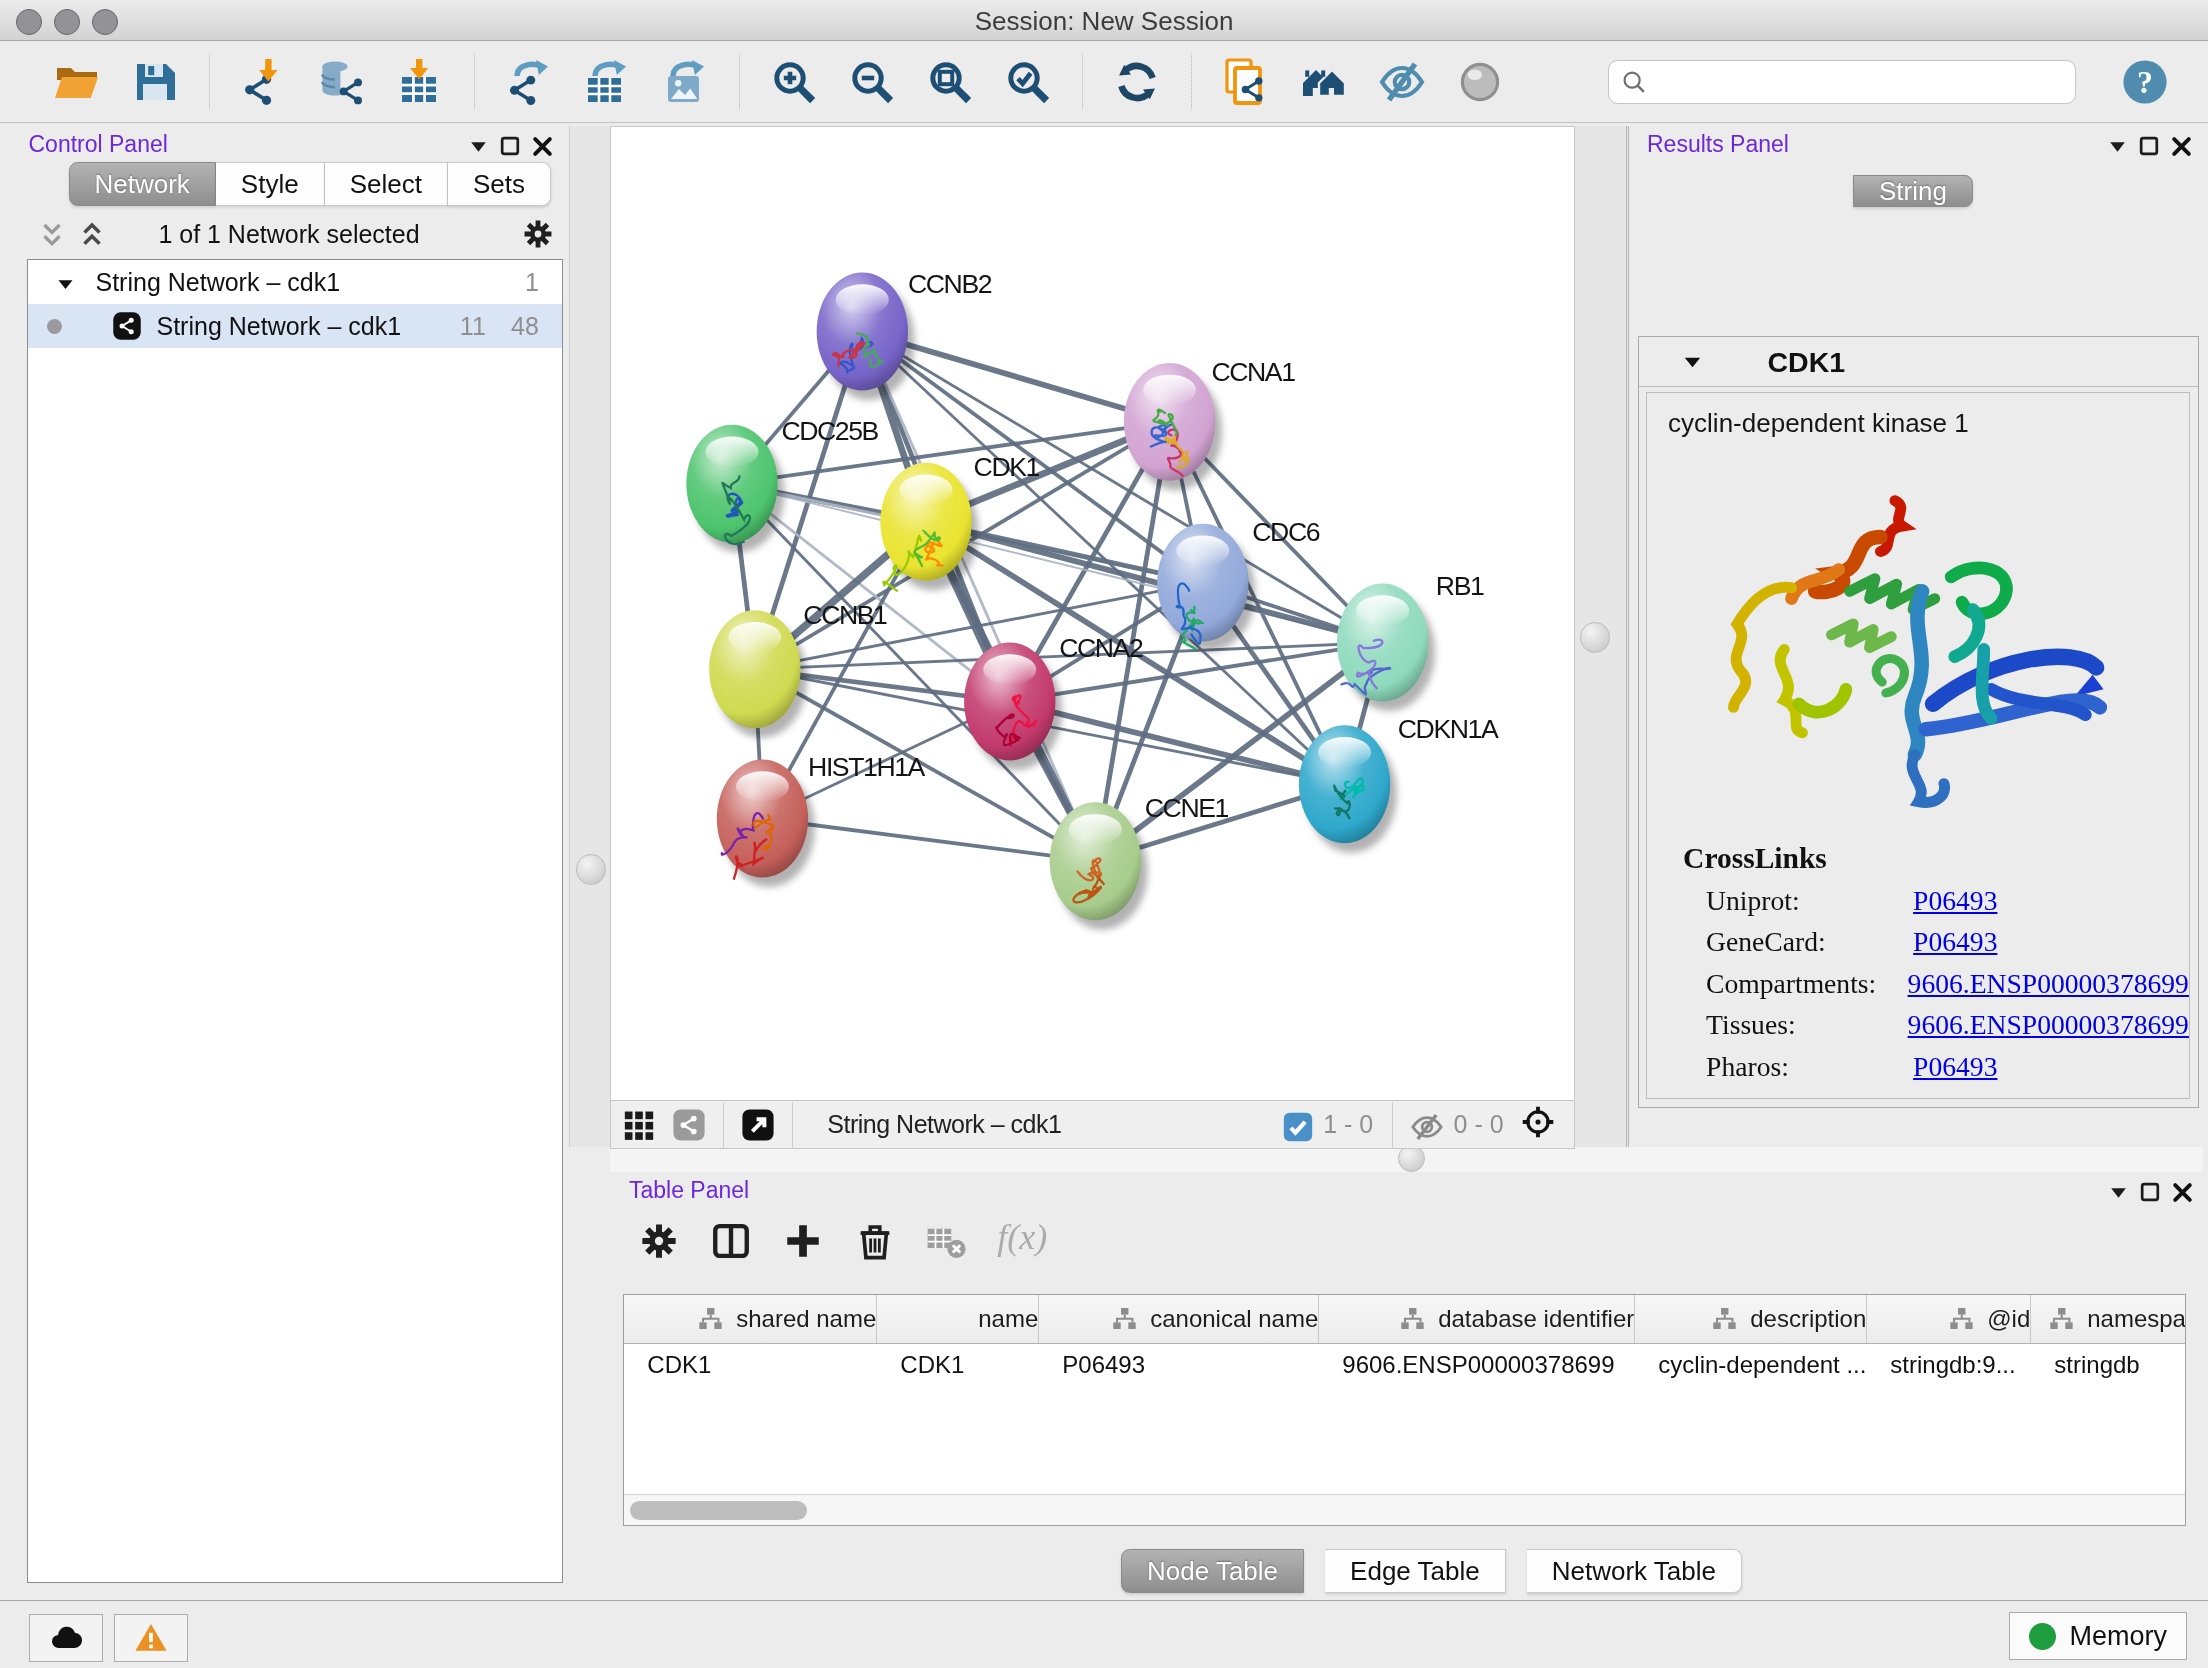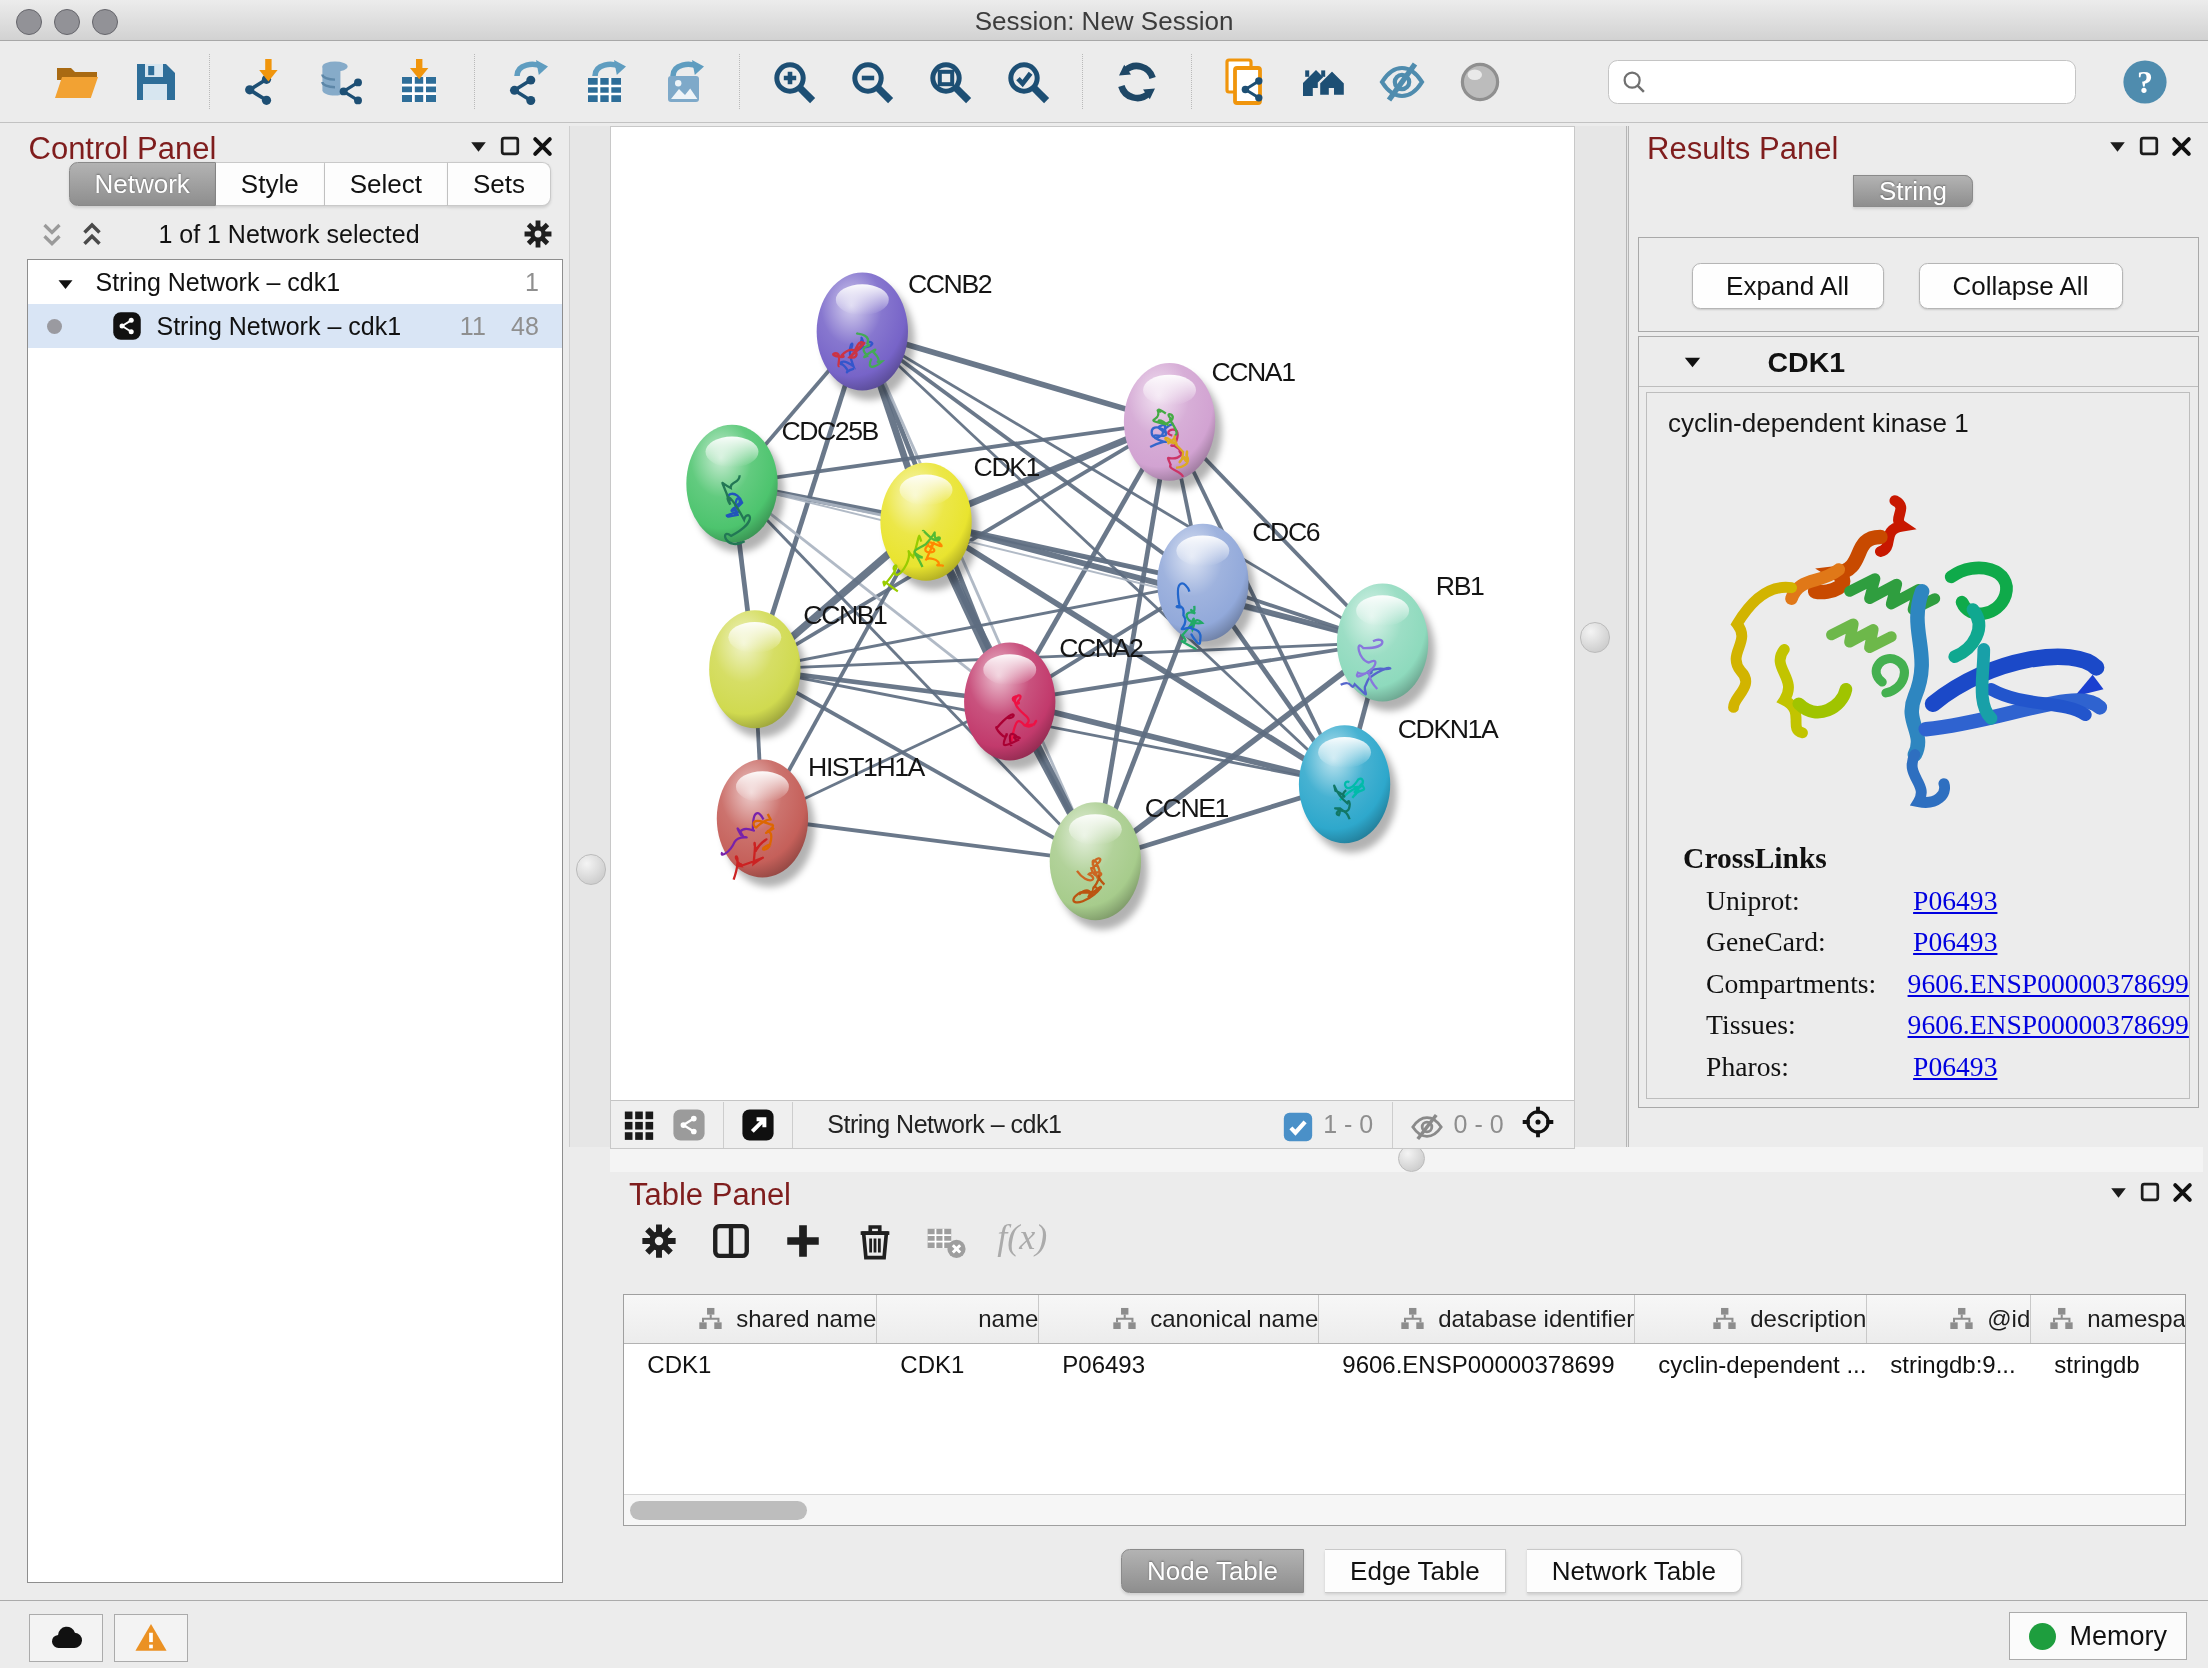--- a/index.html
+++ b/index.html
@@ -22,21 +22,21 @@
   .tbi svg{width:48px;height:48px;}
   .tsep{width:0;height:55px;border-left:1.9px dotted #b9b9b9;margin:0 15px;}
   #search-wrap{position:relative;margin-left:89px;}
   #search-input{width:468px;height:44px;border:1.9px solid #c4c4c4;border-radius:9.5px;background:#fff;
     font-size:25px;padding:0 13.3px 0 53px;outline:none;box-sizing:border-box;}
   #search-wrap svg{position:absolute;left:11.4px;top:7.6px;width:30px;height:30px;}
   #help-btn{margin-left:40px;}
 
   
   .phead{position:absolute;left:0;top:0;width:100%;height:38px;}
-  .ptitle{position:absolute;left:19px;top:4.8px;font-size:31px;color:#7f1d1d;}
+  .ptitle{position:absolute;left:19px;top:4.8px;font-size:23px;color:#6d28d9;}
   .pctl{position:absolute;top:7.6px;width:25px;height:25px;cursor:pointer;}
   .pctl svg{width:25px;height:25px;}
 
   
   #control-panel{position:absolute;left:9.5px;top:126px;width:559px;height:1461px;}
   #cp-tabs{position:absolute;left:59px;top:36px;height:42px;display:flex;}
   .tab{height:42px;line-height:42px;padding:0 25px;font-size:26px;background:#fdfdfd;color:#111;
     border:1px solid #c9c9c9;border-left:none;cursor:pointer;box-shadow:0 1.9px 2.9px rgba(0,0,0,.12);}
   .tab:first-child{border-left:1px solid #c9c9c9;border-radius:8.6px 0 0 8.6px;}
   .tab:last-child{border-radius:0 8.6px 8.6px 0;}
@@ -676,24 +676,20 @@
           </svg></span>
       <span class="pctl" style="right:40px"><svg viewBox="0 0 24 24">
             <rect x="4" y="4" width="15" height="15" rx="2" fill="none" stroke="#1c1c1c" stroke-width="2.6"></rect>
           </svg></span>
       <span class="pctl" style="right:7.6px"><svg viewBox="0 0 24 24">
             <path d="M5 5l14 14M19 5L5 19" stroke="#111" stroke-width="3.8" stroke-linecap="round"></path>
           </svg></span>
     </div>
     <div id="rp-tab">
       <span class="tab sel">String</span>
-    </div>
-    <div id="rp-box1">
-      <span class="rp-btn" id="rp-expand">Expand All</span>
-      <span class="rp-btn" id="rp-collapse">Collapse All</span>
     </div>
     <div id="rp-box2">
       <div id="rp-generow">
         <span class="tri"><svg viewBox="0 0 24 24">
               <path d="M4 7h16l-8 10z" fill="#111"></path>
             </svg></span>
         <span id="rp-gene">CDK1</span>
       </div>
       <div id="rp-inner">
         <div id="rp-desc">cyclin-dependent kinase 1</div>

